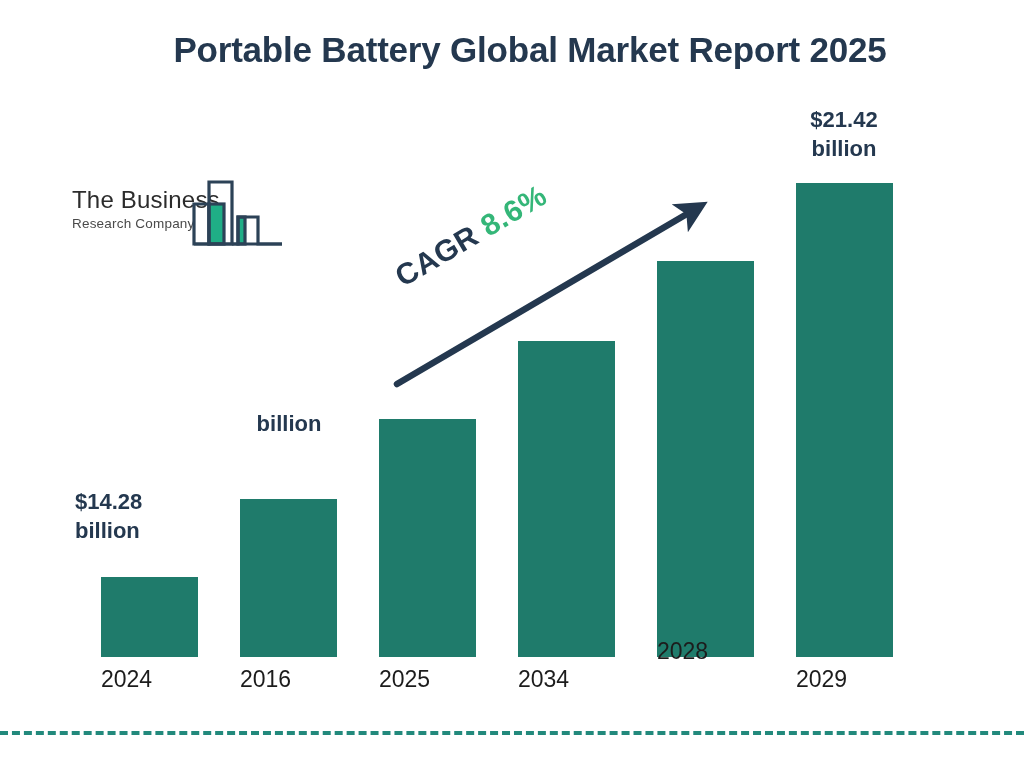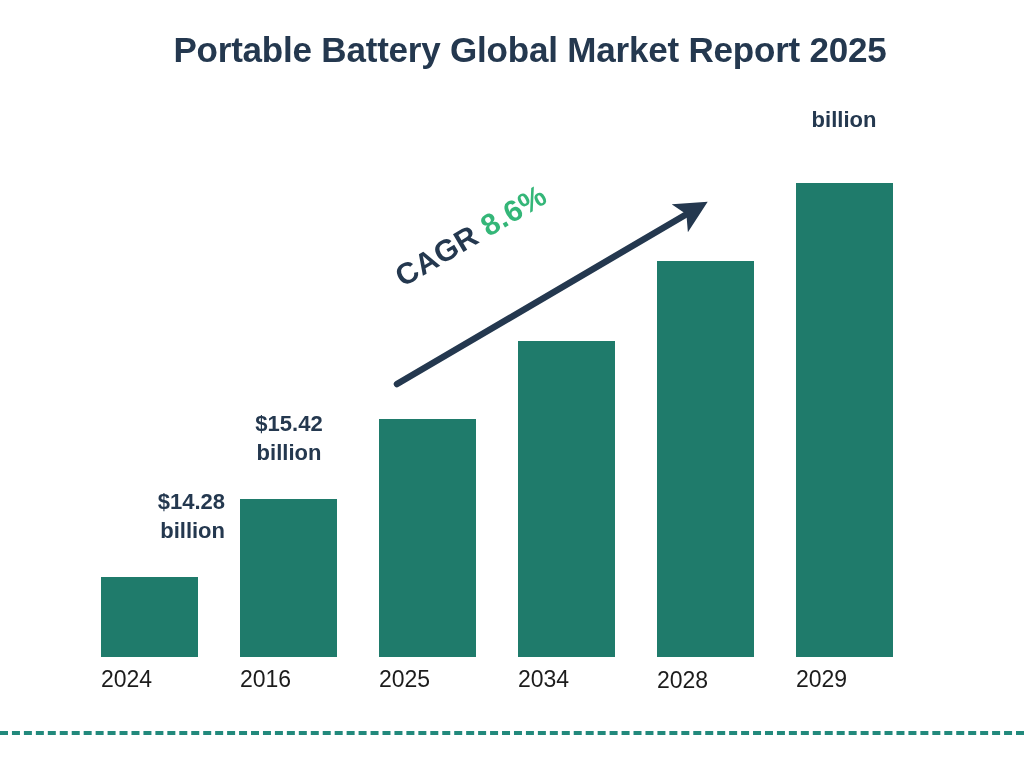--- a/index.html
+++ b/index.html
@@ -158,51 +158,73 @@
     border-top: 4px dashed #22897c;
   }
 </style>
 </head>
 <body>
 
 <div id="canvas">
 
   <div class="page-title">Portable Battery Global Market Report 2025</div>
 
+  <div class="logo">
+    <div class="logo-text">
+      <div class="logo-line1">The Business</div>
+      <div class="logo-line2">Research Company</div>
+    </div>
+    <div class="logo-mark">
+      <svg width="92" height="78" viewBox="0 0 92 78" xmlns="http://www.w3.org/2000/svg">
+
+        <path d="M2 32 L2 72 L17 72 L17 32 Z" fill="none" stroke="#2c4257" stroke-width="3.2"></path>
+
+        <rect x="17" y="32" width="15" height="40" fill="#1fae86" stroke="#2c4257" stroke-width="3.2"></rect>
+
+        <path d="M17 10 L17 72 L40 72 L40 10 Z" fill="none" stroke="#2c4257" stroke-width="3.2"></path>
+
+        <rect x="46" y="45" width="7" height="27" fill="#1fae86" stroke="#2c4257" stroke-width="3.2"></rect>
+
+        <path d="M40 72 L46 72 L46 45 L66 45 L66 72 L90 72" fill="none" stroke="#2c4257" stroke-width="3.2"></path>
+
+        <path d="M2 72 L90 72" fill="none" stroke="#2c4257" stroke-width="3.2"></path>
+      </svg>
+    </div>
+  </div>
 
   <div class="plot">
 
     <div class="bar" style="left:101px; top:577px; width:97px; height:80px;"></div>
-    <div class="bar-label" style="left:75px; top:487px; width:150px; text-align:right;">
+    <div class="bar-label" style="left:75px; top:487px; width:150px; text-align:left;">
       <div>$14.28</div>
       <div>billion</div>
     </div>
 
     <div class="bar" style="left:240px; top:499px; width:97px; height:158px;"></div>
     <div class="bar-label" style="left:214px; top:409px; width:150px; text-align:center;">
-      <div>$15.42</div>
       <div>billion</div>
     </div>
 
     <div class="bar" style="left:379px; top:419px; width:97px; height:238px;"></div>
 
     <div class="bar" style="left:518px; top:341px; width:97px; height:316px;"></div>
 
     <div class="bar" style="left:657px; top:261px; width:97px; height:396px;"></div>
 
     <div class="bar" style="left:796px; top:183px; width:97px; height:474px;"></div>
     <div class="bar-label" style="left:769px; top:105px; width:150px; text-align:center;">
+      <div>$21.42</div>
       <div>billion</div>
     </div>
 
     <div class="tick-label" style="left:101px; top:668px; width:97px;">2024</div>
     <div class="tick-label" style="left:240px; top:668px; width:97px;">2016</div>
     <div class="tick-label" style="left:379px; top:668px; width:97px;">2025</div>
     <div class="tick-label" style="left:518px; top:668px; width:97px;">2034</div>
-    <div class="tick-label" style="left:657px; top:669px; width:97px;">2028</div>
+    <div class="tick-label" style="left:657px; top:640px; width:97px;">2028</div>
     <div class="tick-label" style="left:796px; top:668px; width:97px;">2029</div>
   </div>
 
   <div class="y-axis-title">Market Size (in USD billion)</div>
 
   <div class="cagr-arrow">
     <svg width="340" height="215" viewBox="0 0 340 215" xmlns="http://www.w3.org/2000/svg">
       <defs>
         <marker id="arrowhead" markerWidth="5" markerHeight="5" refX="2.2" refY="2.5" orient="auto" markerUnits="strokeWidth">
           <path d="M0,0 L5,2.5 L0,5 L1.2,2.5 Z" fill="#24384f"></path>

